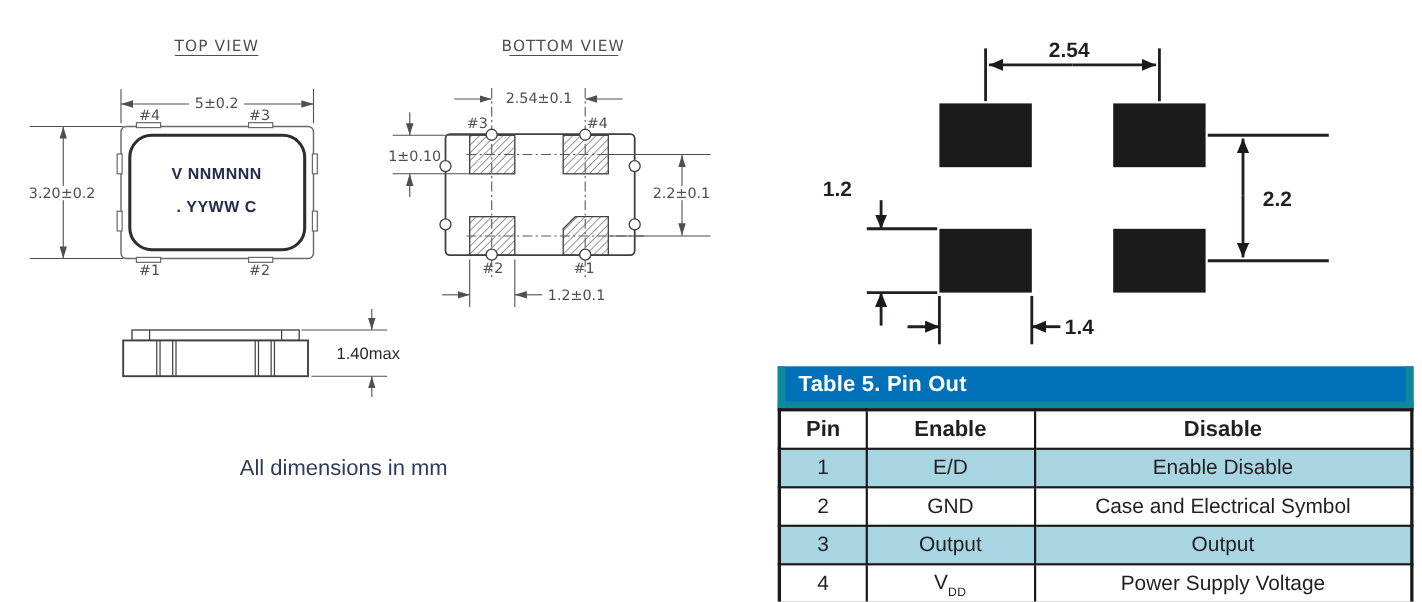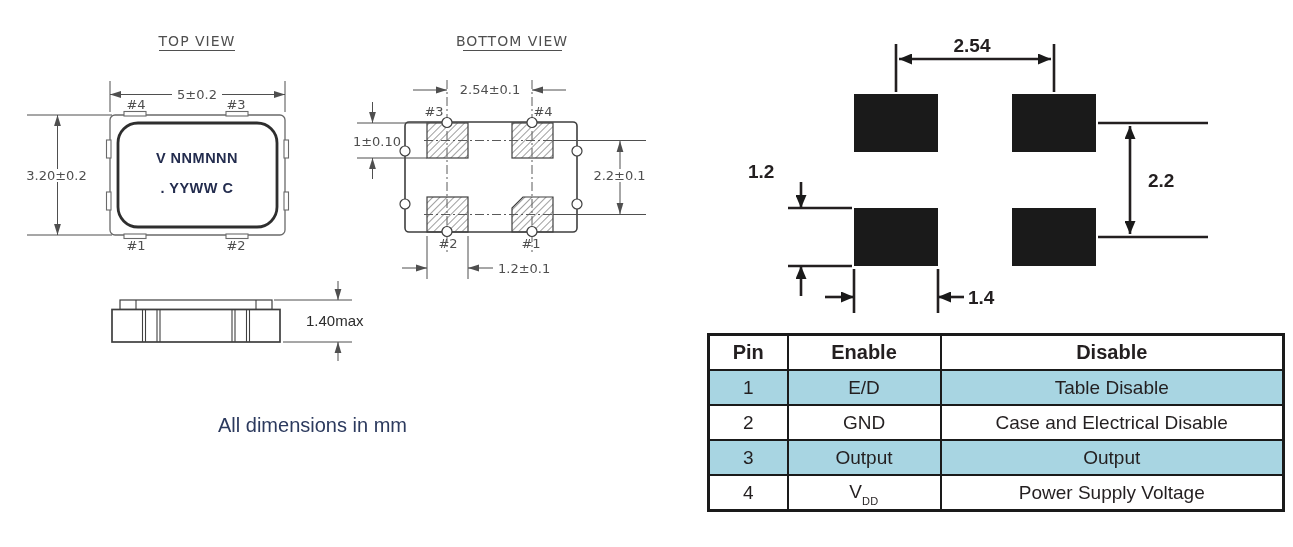--- a/index.html
+++ b/index.html
@@ -228,43 +228,46 @@
       <line class="lp-l" x1="1098" y1="123" x2="1208" y2="123"></line>
       <line class="lp-l" x1="1098" y1="237" x2="1208" y2="237"></line>
       <line class="lp-l" x1="1130" y1="178" x2="1130" y2="126" marker-end="url(#arrB)"></line>
       <line class="lp-l" x1="1130" y1="178" x2="1130" y2="234" marker-end="url(#arrB)"></line>
       <text class="lp-t" x="1148" y="187" text-anchor="start">2.2</text>
     </g>
   </g>
 </svg>
 
 <div class="table-wrap">
+  <div class="tbl-title-bar">
+    <span>Table 5. Pin Out</span>
+  </div>
   <table class="pin">
     <colgroup>
           <col class="c-pin">
           <col class="c-sym">
           <col>
         </colgroup>
     <thead>
       <tr>
         <th>Pin</th>
         <th>Enable</th>
         <th>Disable</th>
       </tr>
     </thead>
     <tbody>
       <tr class="alt">
         <td>1</td>
         <td>E/D</td>
-        <td>Table Disable</td>
+        <td>Enable Disable</td>
       </tr>
       <tr>
         <td>2</td>
         <td>GND</td>
-        <td>Case and Electrical Disable</td>
+        <td>Case and Electrical Symbol</td>
       </tr>
       <tr class="alt">
         <td>3</td>
         <td>Output</td>
         <td>Output</td>
       </tr>
       <tr>
         <td>4</td>
         <td><span>V</span><sub>DD</sub></td>
         <td>Power Supply Voltage</td>

